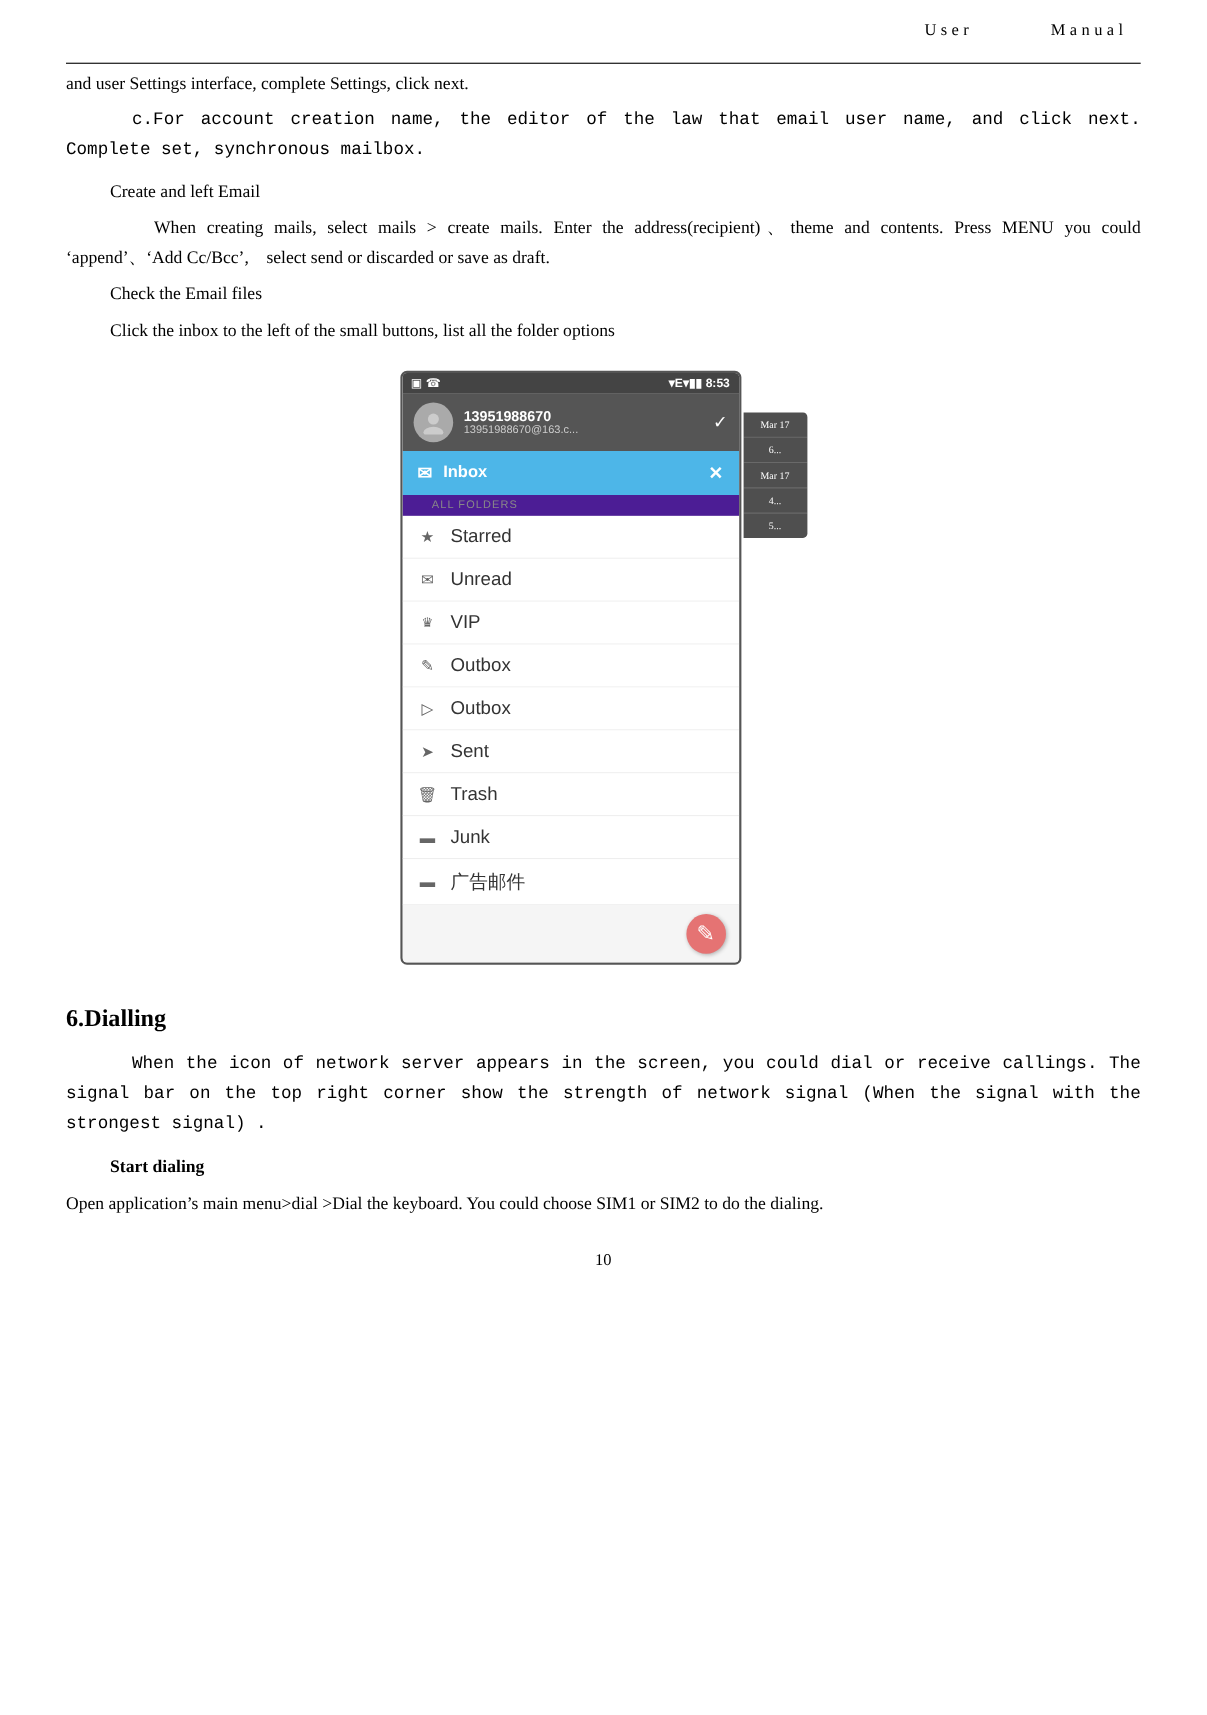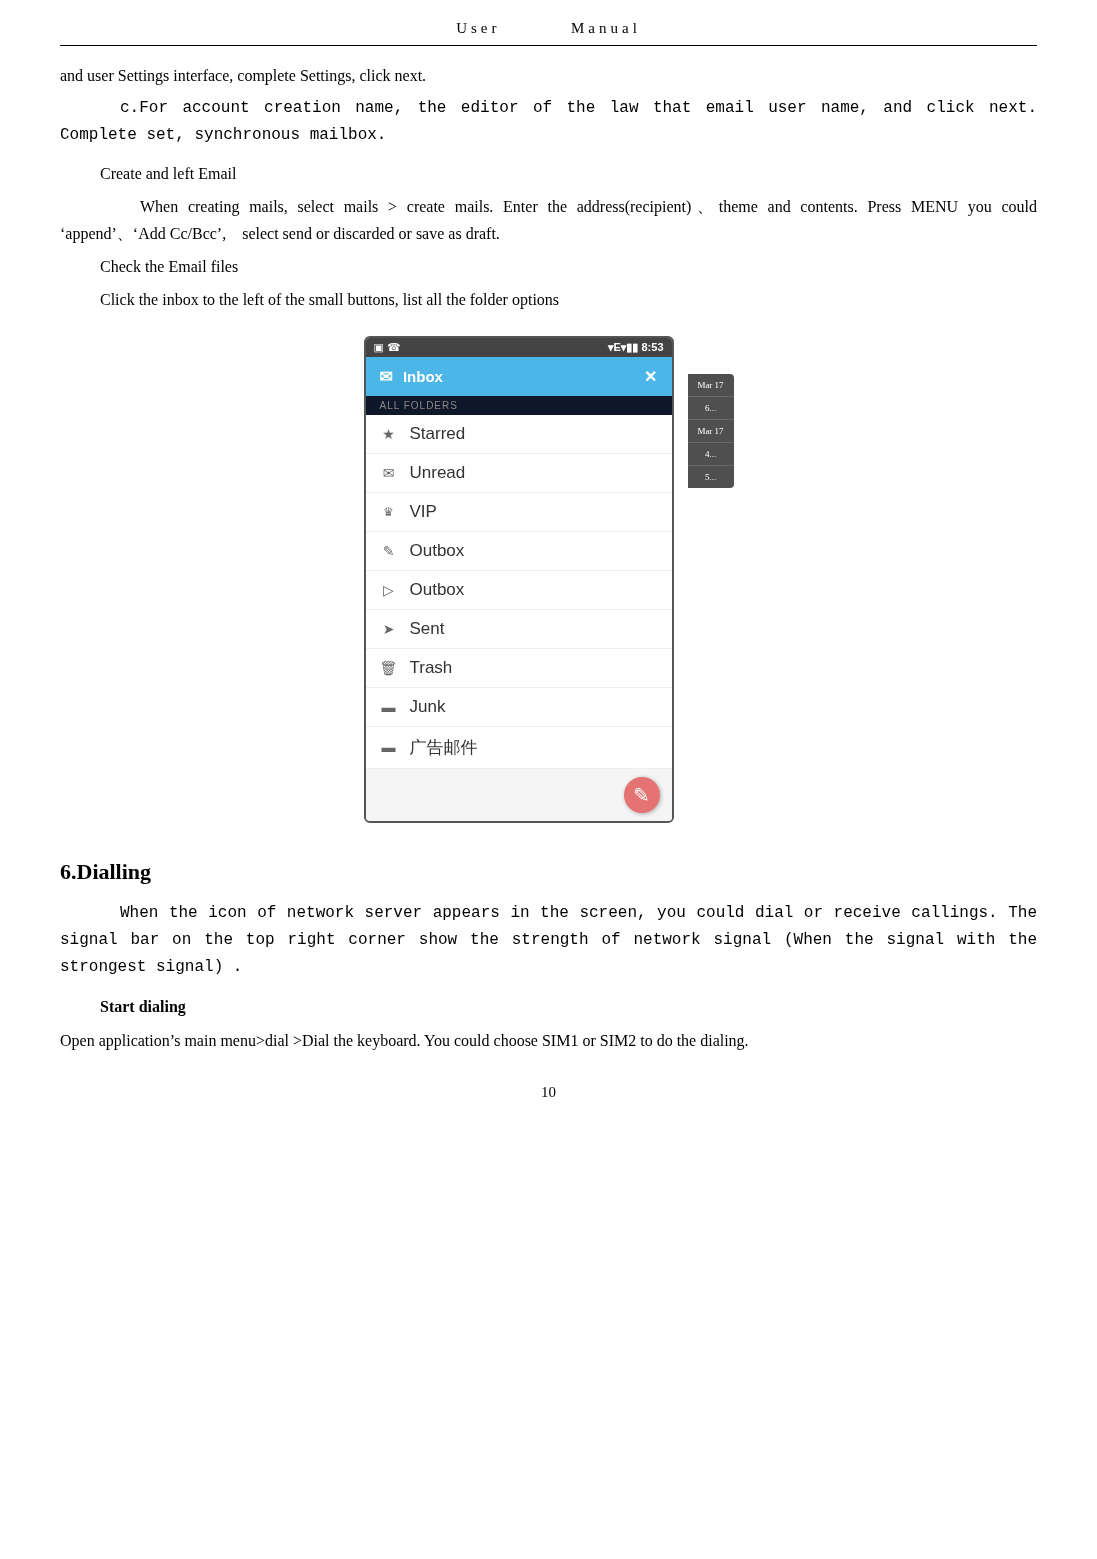--- a/index.html
+++ b/index.html
@@ -6,25 +6,25 @@
     body {
       font-family: "Times New Roman", Times, serif;
       font-size: 16px;
       color: #000;
       background: #fff;
       width: 1097px;
       min-height: 1559px;
       padding: 20px 60px 40px 60px;
     }
     .header {
-      text-align: center;
+      text-align: right;
       font-size: 15px;
       border-bottom: 1px solid #000;
-      margin-bottom: 16px;
-      padding-bottom: 8px;
+      margin-bottom: 5px;
+      padding-bottom: 20px;
       letter-spacing: 4px;
     }
     .header span { margin: 0 12px; }
     p {
       text-align: justify;
       line-height: 1.7;
       margin-bottom: 6px;
     }
     .indent { text-indent: 60px; font-family: Liberation Mono, monospace; }
     .indent2 { text-indent: 80px; }
@@ -91,24 +91,24 @@
       color: #fff;
       padding: 10px 14px;
       font-size: 15px;
       font-weight: bold;
       display: flex;
       align-items: center;
       gap: 10px;
     }
     .inbox-icon { font-size: 16px; }
     .all-folders-label {
-      background: #0f172a;
+      background: #4c1d95;
       color: #888;
       font-size: 10px;
-      padding: 4px 14px;
+      padding: 4px 27px;
       letter-spacing: 1px;
     }
     .folder-item {
       display: flex;
       align-items: center;
       padding: 9px 14px;
       gap: 12px;
       border-bottom: 1px solid #eee;
       background: #fff;
     }
@@ -162,20 +162,33 @@
 
 <div class="phone-screenshot-container">
   <div style="position:relative; width:370px;">
     <div class="phone-screen">
 
       <div class="phone-statusbar">
         <span>▣ ☎</span>
         <span class="time">▾E▾▮▮ 8:53</span>
       </div>
 
+      <div class="account-row">
+        <div class="avatar-circle">
+          <svg width="22" height="22" viewBox="0 0 22 22">
+              <circle cx="11" cy="8" r="5" fill="#ccc"></circle>
+              <ellipse cx="11" cy="20" rx="9" ry="5" fill="#ccc"></ellipse>
+            </svg>
+        </div>
+        <div class="account-info">
+          <div class="account-name">13951988670</div>
+          <div class="account-email">13951988670@163.c...</div>
+        </div>
+        <span class="checkmark">✓</span>
+      </div>
 
       <div class="inbox-bar">
         <span class="inbox-icon">✉</span>
         <span>Inbox</span>
         <span style="margin-left:auto; font-size:16px;">✕</span>
       </div>
 
       <div class="all-folders-label">ALL FOLDERS</div>
 
       <div class="folder-item">
@@ -217,21 +230,21 @@
 
       <div class="fab-btn">
         <div class="fab">✎</div>
       </div>
     </div>
 
     <div style="
       position:absolute;
       right:0;
       top:38px;
-      width:46px;
+      width:58px;
       background:rgba(55,55,55,0.88);
       border-radius:0 4px 4px 0;
     ">
       <div style="color:#fff;font-size:9px;padding:6px 4px;border-bottom:1px solid rgba(255,255,255,0.15);text-align:center;">Mar 17</div>
       <div style="color:#fff;font-size:9px;padding:6px 4px;border-bottom:1px solid rgba(255,255,255,0.15);text-align:center;">6...</div>
       <div style="color:#fff;font-size:9px;padding:6px 4px;border-bottom:1px solid rgba(255,255,255,0.15);text-align:center;">Mar 17</div>
       <div style="color:#fff;font-size:9px;padding:6px 4px;border-bottom:1px solid rgba(255,255,255,0.15);text-align:center;">4...</div>
       <div style="color:#fff;font-size:9px;padding:6px 4px;text-align:center;">5...</div>
     </div>
   </div>

